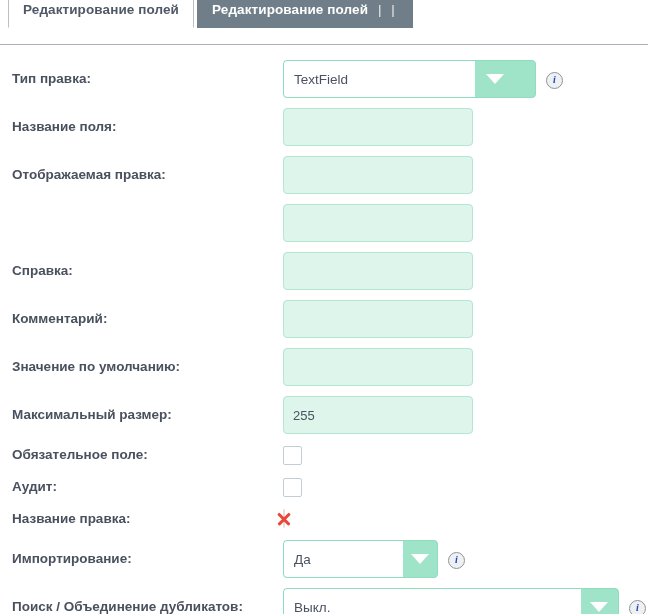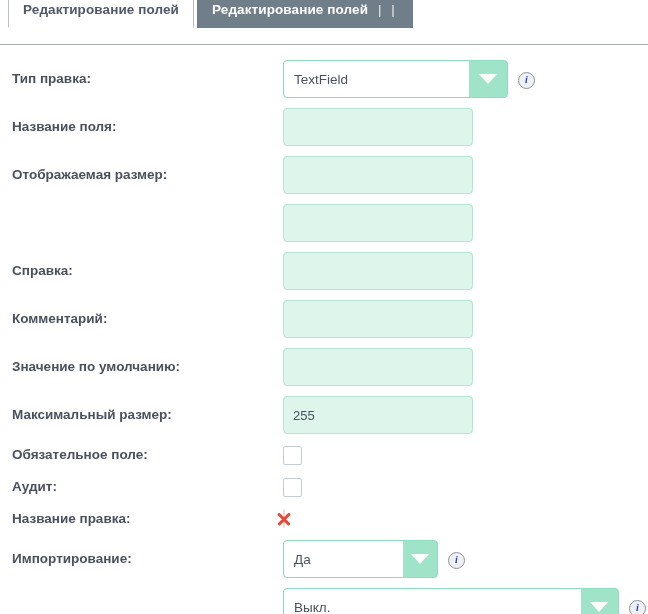--- a/index.html
+++ b/index.html
@@ -141,21 +141,21 @@
     display: flex;
     align-items: center;
     justify-content: center;
   }
   .caret {
     width: 0; height: 0;
     border-left: 9px solid transparent;
     border-right: 9px solid transparent;
     border-top: 10px solid #ffffff;
   }
-  .select.w-type { width: 225px; }
+  .select.w-type { width: 253px; }
   .select.w-type .value { width: 171px; }
   .select.w-import { width: 155px; }
   .select.w-import .value { width: 115px; }
   .select.w-dup { width: 336px; }
   .select.w-dup .value { width: 296px; }
 
   
   .info {
     display: inline-flex;
     align-items: center;
@@ -246,21 +246,21 @@
   </div>
 
   <div class="row">
     <span class="row-label">Название поля:</span>
     <div class="ctl">
       <input class="txt" type="text" value="" style="">
     </div>
   </div>
 
   <div class="row">
-    <span class="row-label">Отображаемая размер:</span>
+    <span class="row-label">Отображаемая правка:</span>
     <div class="ctl">
       <input class="txt" type="text" value="" style="">
     </div>
   </div>
 
   <div class="row">
     <div class="ctl">
       <input class="txt" type="text" value="" style="">
     </div>
   </div>
@@ -321,20 +321,21 @@
         <div class="value">Да</div>
         <div class="arrow-btn">
           <span class="caret"></span>
         </div>
       </div>
       <span class="info">i</span>
     </div>
   </div>
 
   <div class="row">
+    <span class="row-label">Поиск / Объединение дубликатов:</span>
     <div class="ctl ctl-inline">
       <div class="select w-dup">
         <div class="value">Выкл.</div>
         <div class="arrow-btn">
           <span class="caret"></span>
         </div>
       </div>
       <span class="info">i</span>
     </div>
   </div>

